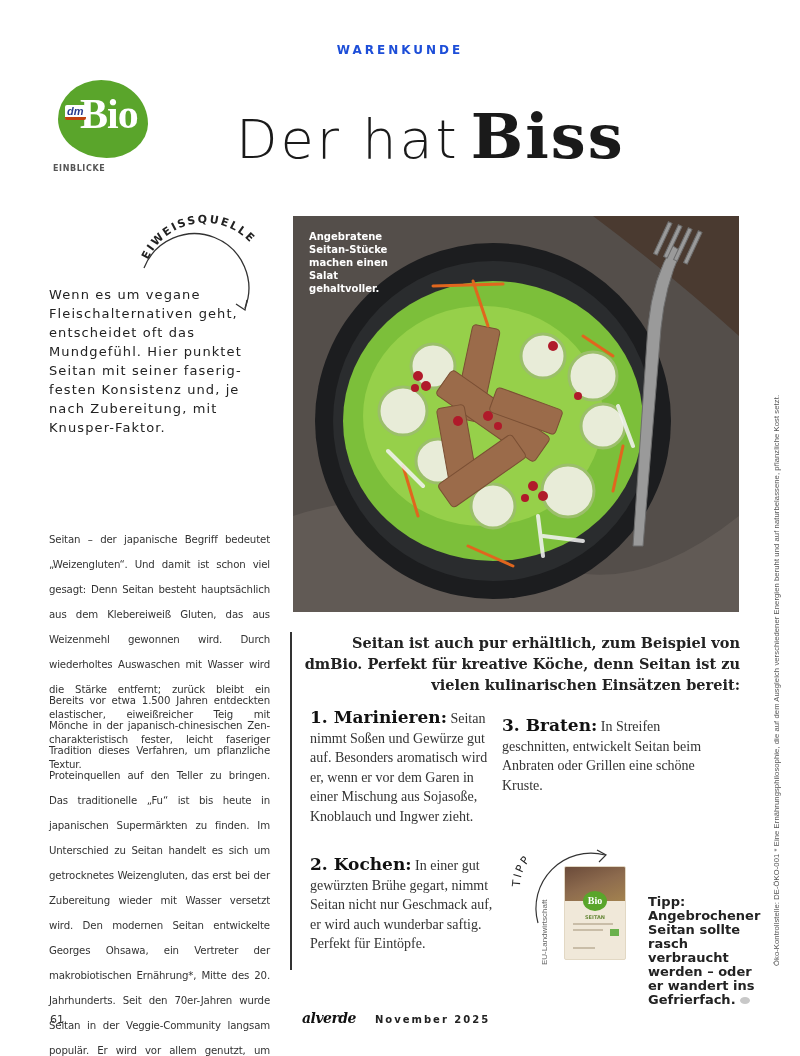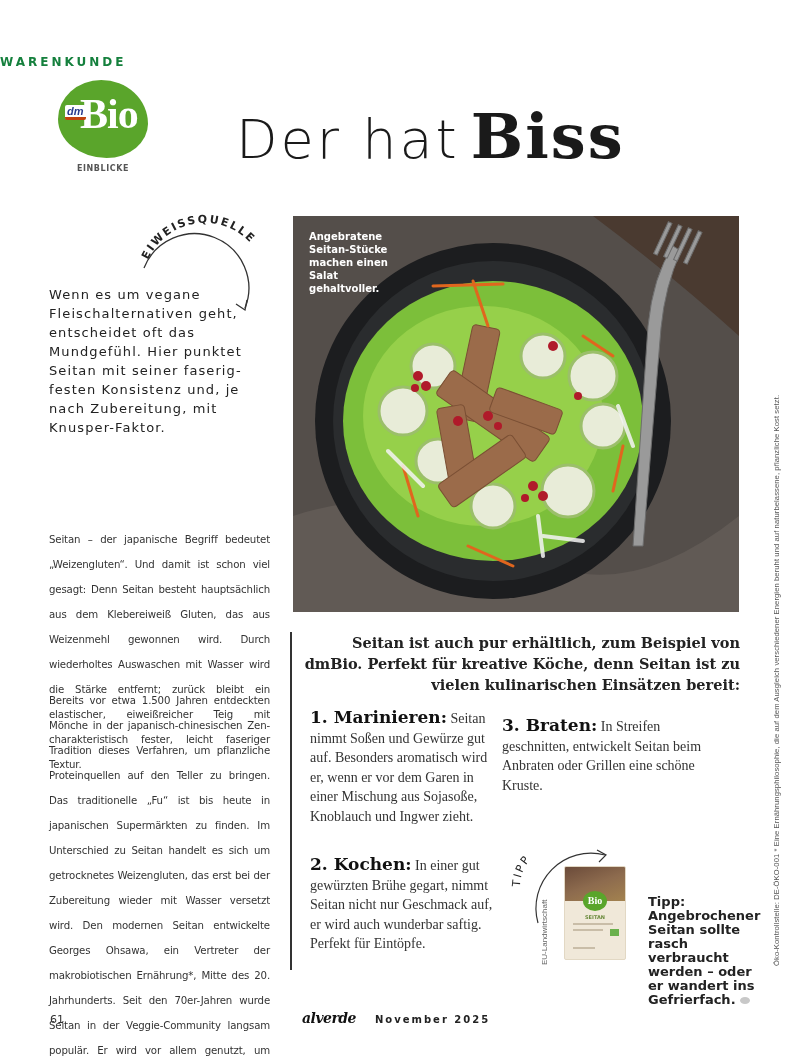--- a/index.html
+++ b/index.html
@@ -1,30 +1,30 @@
 <!DOCTYPE html>
 <html><head>
 <meta charset="utf-8">
 <style>
   * { box-sizing: border-box; margin: 0; padding: 0; }
   html, body { width: 800px; height: 1056px; background: #ffffff; overflow: hidden; }
   body { position: relative; font-family: "DejaVu Sans", sans-serif; color: #222; }
 
-  .kicker { position: absolute; top: 43px; left: 0; width: 800px; text-align: left;
-    font-family: "DejaVu Sans", sans-serif; font-size: 12px; letter-spacing: 3px; font-weight: bold; color: #15803d; margin-top: 12px; }
+  .kicker { position: absolute; top: 43px; left: 0; width: 800px; text-align: center;
+    font-family: "DejaVu Sans", sans-serif; font-size: 12px; letter-spacing: 3px; font-weight: bold; color: #1d4ed8; }
 
   .logo { position: absolute; left: 58px; top: 80px; width: 90px; height: 78px; }
   .logo-blob { position: absolute; left: 0; top: 0; width: 90px; height: 78px; background: #5aa52b;
     border-radius: 48% 52% 46% 54% / 50% 56% 44% 50%; }
   .logo-bio { position: absolute; left: 22px; top: 10px; font-family: "Liberation Serif", serif;
     font-weight: bold; font-size: 42px; color: #fff; letter-spacing: -1px; }
   .logo-dm { position: absolute; left: 7px; top: 25px; font-family: "Liberation Sans", sans-serif;
     font-style: italic; font-weight: bold; font-size: 11px; color: #2a3d8f; background: #fff; padding: 0 2px;
     border-bottom: 3px solid #c2410c; border-radius: 2px; }
-  .logo-sub { position: absolute; left: 53px; top: 164px; width: 100px; text-align: center;
+  .logo-sub { position: absolute; left: 53px; top: 164px; width: 100px; 
     font-size: 8px; font-weight: bold; letter-spacing: 0.6px; color: #555; }
 
   .title { position: absolute; left: 236px; top: 100px; white-space: nowrap; color: #1a1a1a; }
   .title-light { font-family: "DejaVu Sans", sans-serif; font-weight: 200; font-size: 54px; letter-spacing: 3px; }
   .title-bold { font-family: "DejaVu Serif", serif; font-weight: bold; font-size: 62px; letter-spacing: 2px; margin-top: 36px; }
 
   .arc-label { position: absolute; left: 130px; top: 200px; width: 160px; height: 130px; }
 
   .intro { position: absolute; left: 49px; top: 285px; width: 200px; font-family: "DejaVu Sans", sans-serif;
     font-size: 13px; line-height: 19px; letter-spacing: 1.1px; color: #222; }

